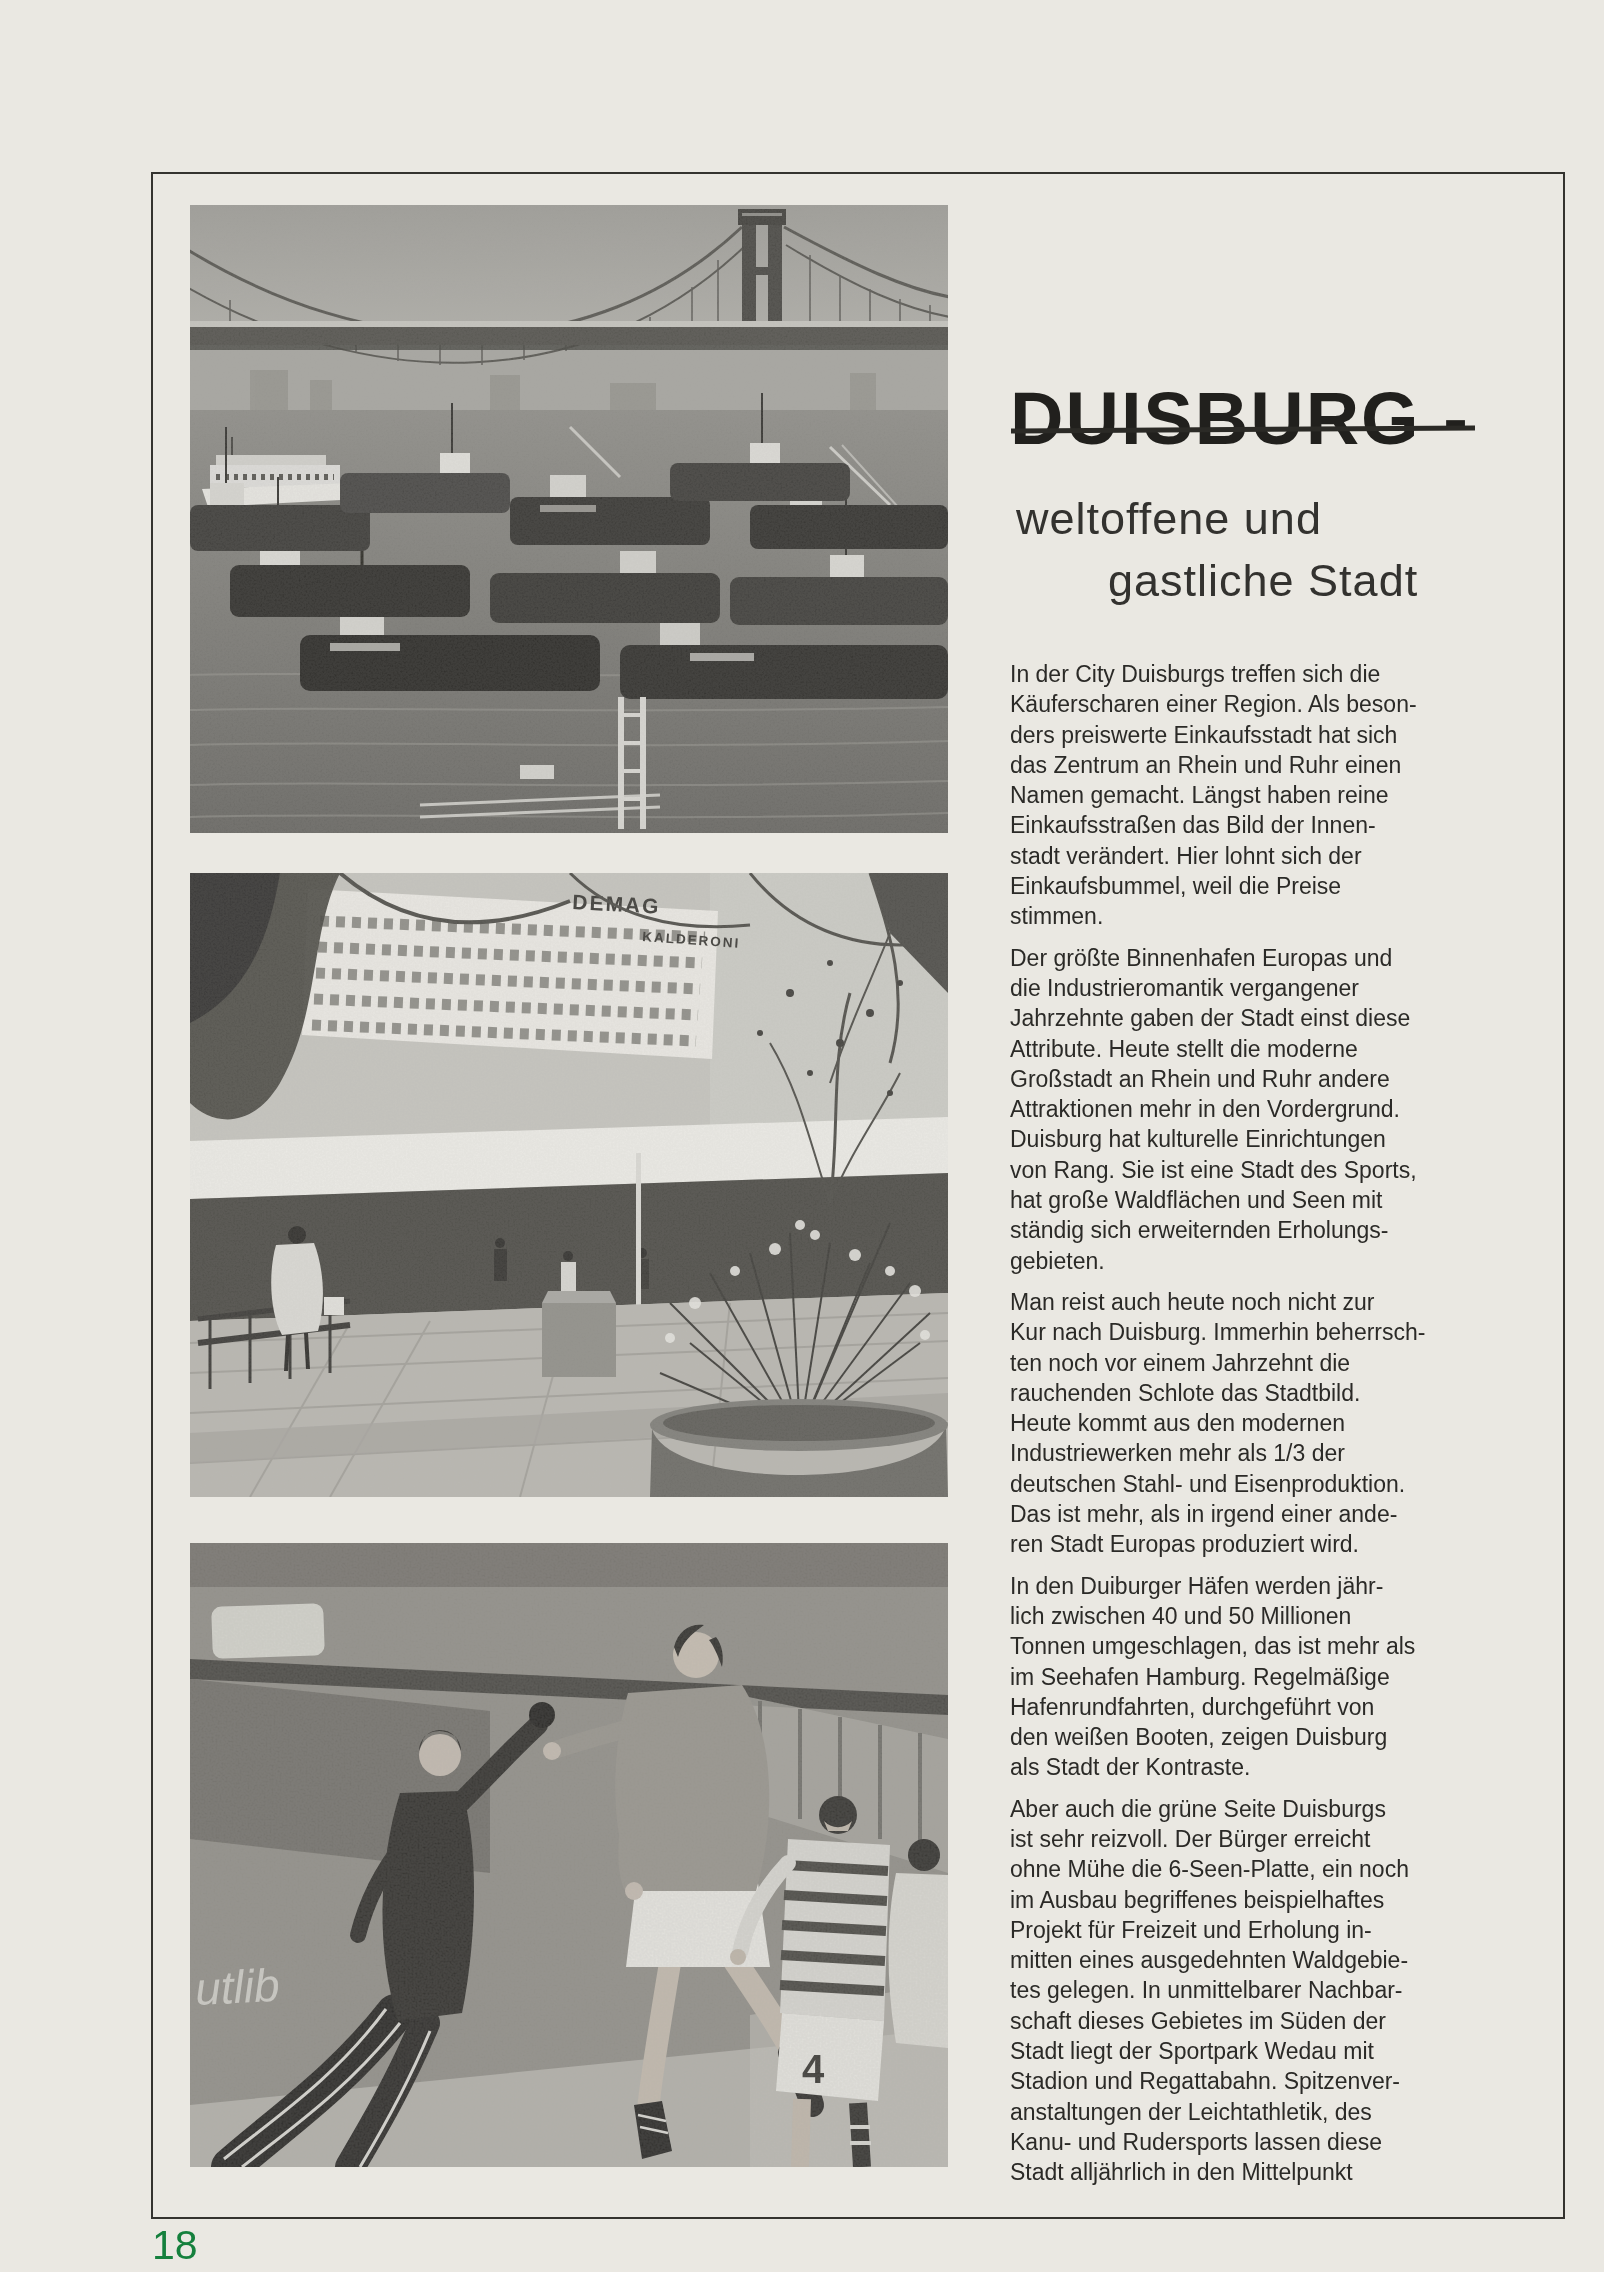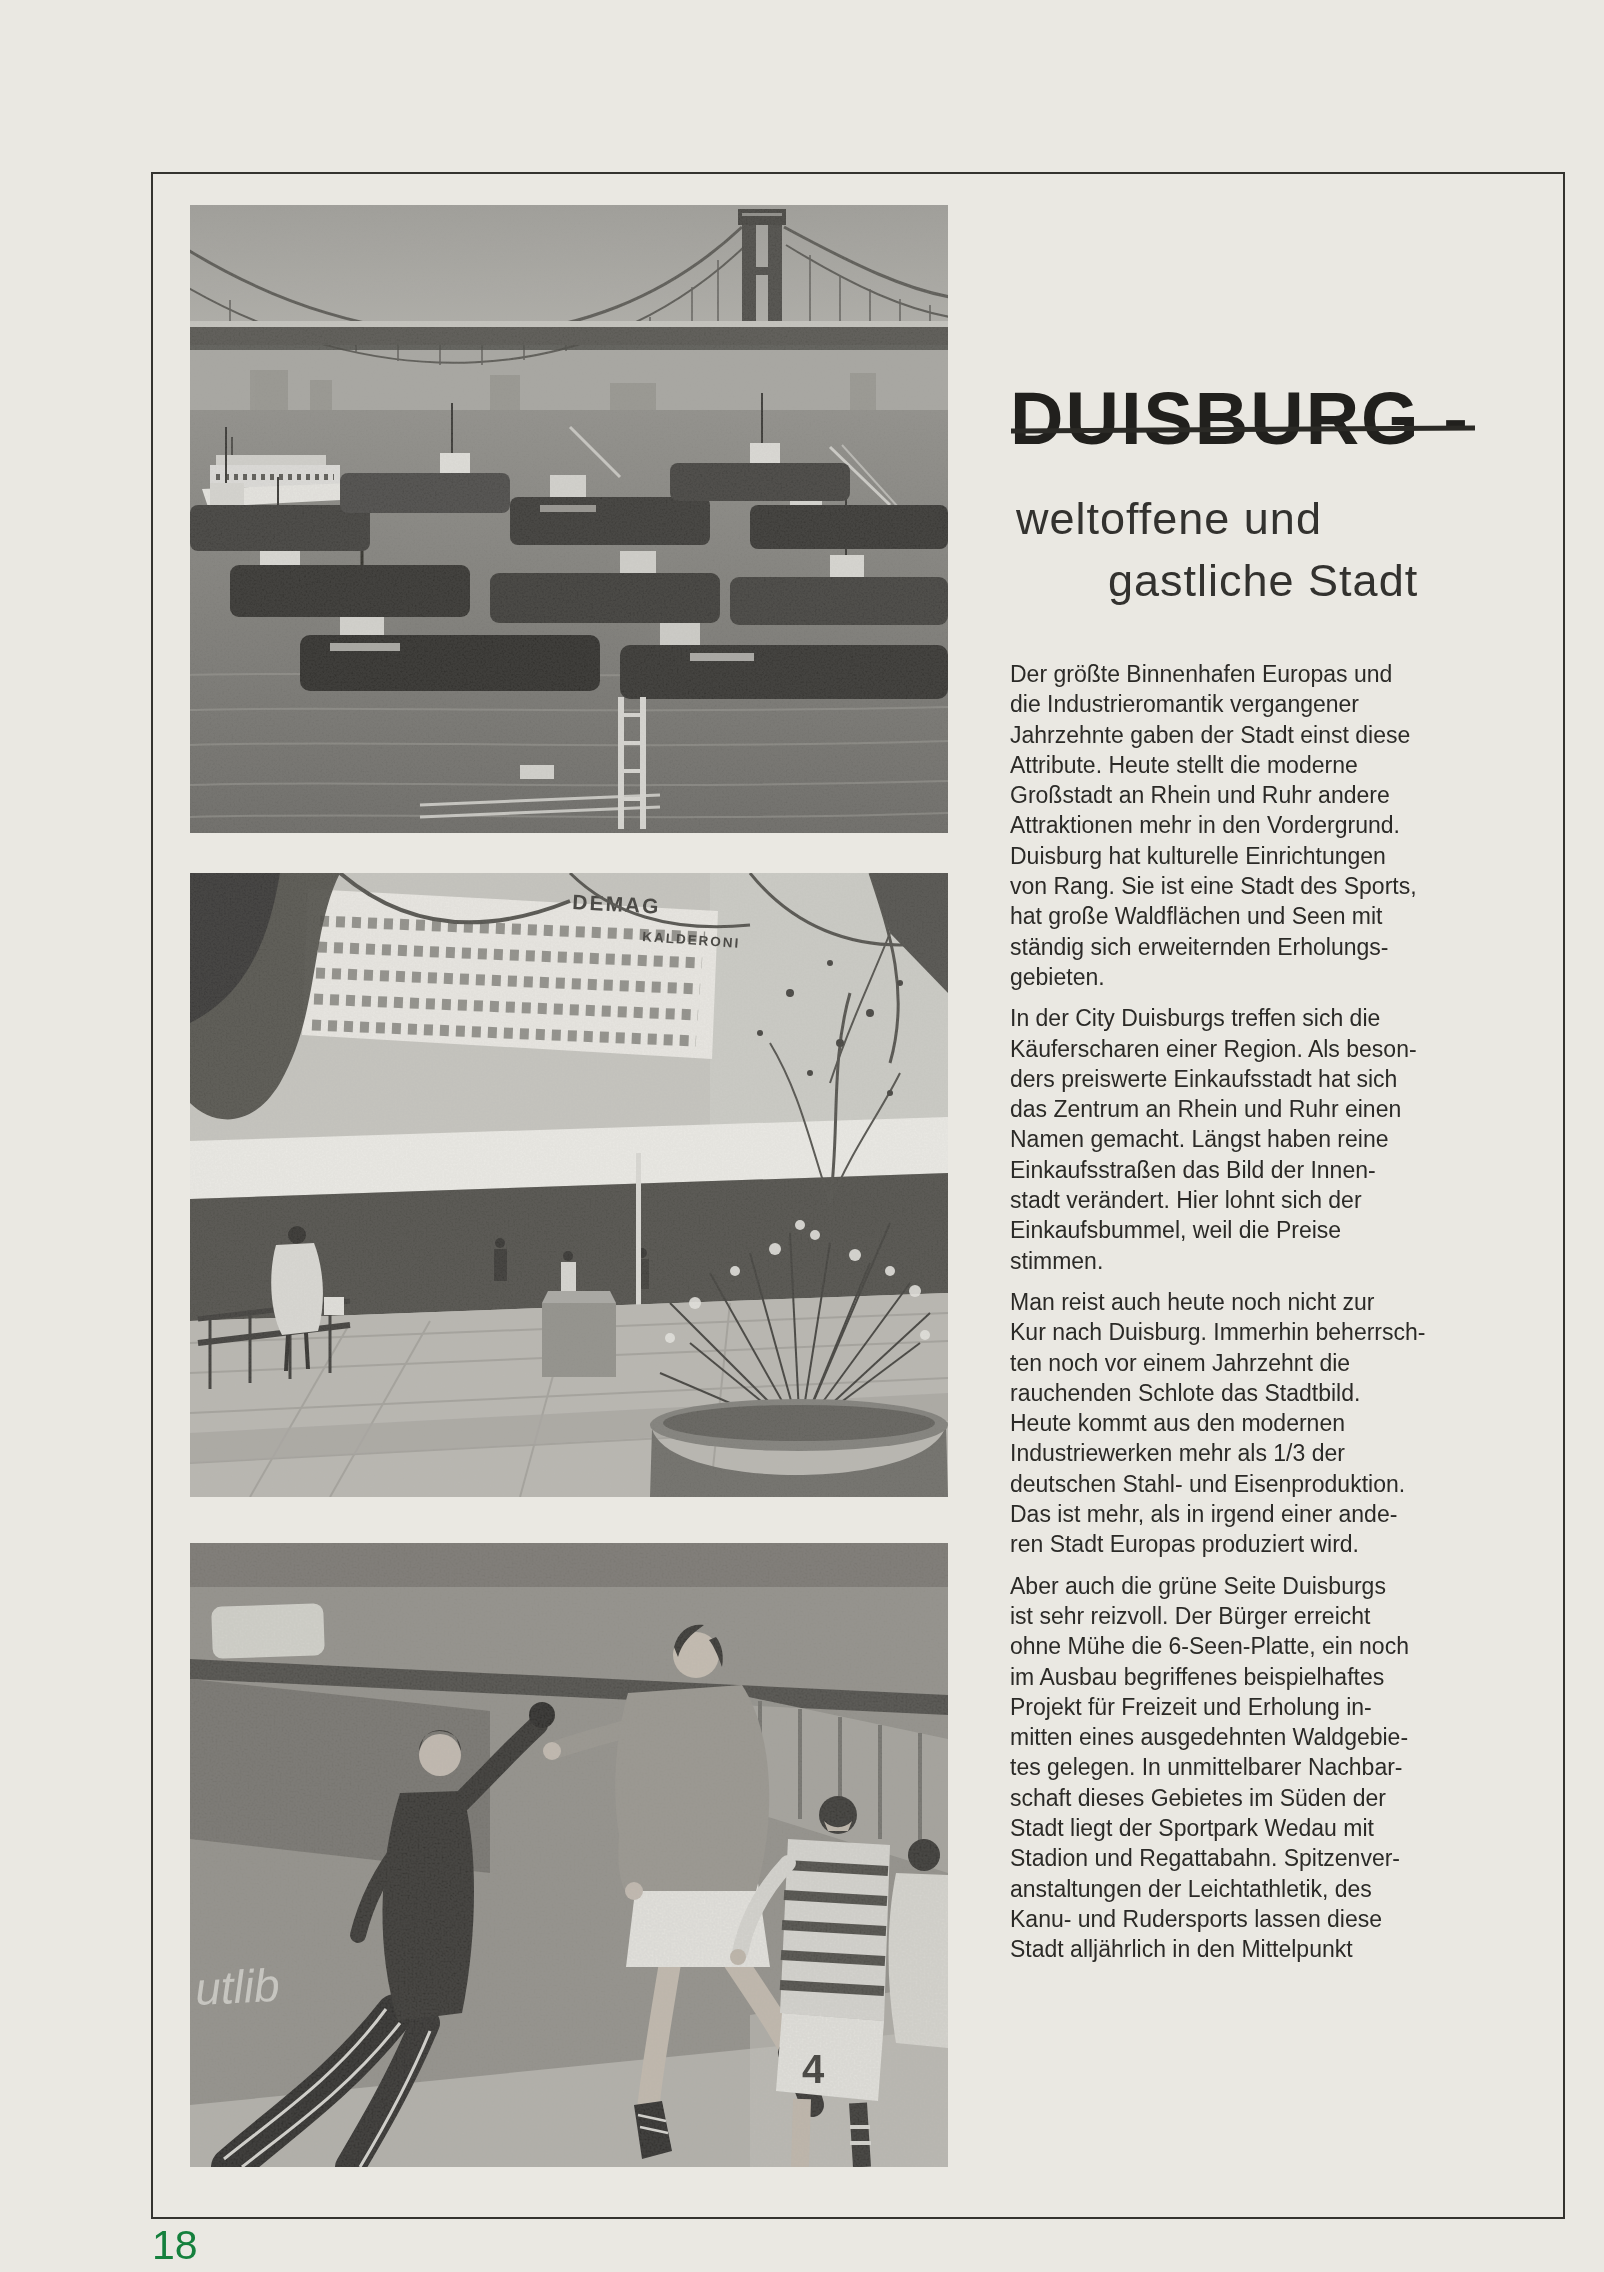--- a/index.html
+++ b/index.html
@@ -411,49 +411,56 @@
   <rect x="0" y="0" width="758" height="624" filter="url(#n3)" opacity="0.22"></rect>
 </svg>
 </figure>
 
 <h1 class="title">DUISBURG -</h1>
 <div class="title-rule"></div>
 <div class="subtitle" id="subtitle1">weltoffene und</div>
 <div class="subtitle" id="subtitle2">gastliche Stadt</div>
 
 <div class="body-text">
+  <p class="para">In der City Duisburgs treffen sich die
+Käuferscharen einer Region. Als beson-
+ders preiswerte Einkaufsstadt hat sich
+das Zentrum an Rhein und Ruhr einen
+Namen gemacht. Längst haben reine
+Einkaufsstraßen das Bild der Innen-
+stadt verändert. Hier lohnt sich der
+Einkaufsbummel, weil die Preise
+stimmen.</p>
   <p class="para">Der größte Binnenhafen Europas und
 die Industrieromantik vergangener
 Jahrzehnte gaben der Stadt einst diese
 Attribute. Heute stellt die moderne
 Großstadt an Rhein und Ruhr andere
 Attraktionen mehr in den Vordergrund.
 Duisburg hat kulturelle Einrichtungen
 von Rang. Sie ist eine Stadt des Sports,
 hat große Waldflächen und Seen mit
 ständig sich erweiternden Erholungs-
 gebieten.</p>
-  <p class="para">In der City Duisburgs treffen sich die
-Käuferscharen einer Region. Als beson-
-ders preiswerte Einkaufsstadt hat sich
-das Zentrum an Rhein und Ruhr einen
-Namen gemacht. Längst haben reine
-Einkaufsstraßen das Bild der Innen-
-stadt verändert. Hier lohnt sich der
-Einkaufsbummel, weil die Preise
-stimmen.</p>
   <p class="para">Man reist auch heute noch nicht zur
 Kur nach Duisburg. Immerhin beherrsch-
 ten noch vor einem Jahrzehnt die
 rauchenden Schlote das Stadtbild.
 Heute kommt aus den modernen
 Industriewerken mehr als 1/3 der
 deutschen Stahl- und Eisenproduktion.
 Das ist mehr, als in irgend einer ande-
 ren Stadt Europas produziert wird.</p>
+  <p class="para">In den Duiburger Häfen werden jähr-
+lich zwischen 40 und 50 Millionen
+Tonnen umgeschlagen, das ist mehr als
+im Seehafen Hamburg. Regelmäßige
+Hafenrundfahrten, durchgeführt von
+den weißen Booten, zeigen Duisburg
+als Stadt der Kontraste.</p>
   <p class="para">Aber auch die grüne Seite Duisburgs
 ist sehr reizvoll. Der Bürger erreicht
 ohne Mühe die 6-Seen-Platte, ein noch
 im Ausbau begriffenes beispielhaftes
 Projekt für Freizeit und Erholung in-
 mitten eines ausgedehnten Waldgebie-
 tes gelegen. In unmittelbarer Nachbar-
 schaft dieses Gebietes im Süden der
 Stadt liegt der Sportpark Wedau mit
 Stadion und Regattabahn. Spitzenver-

